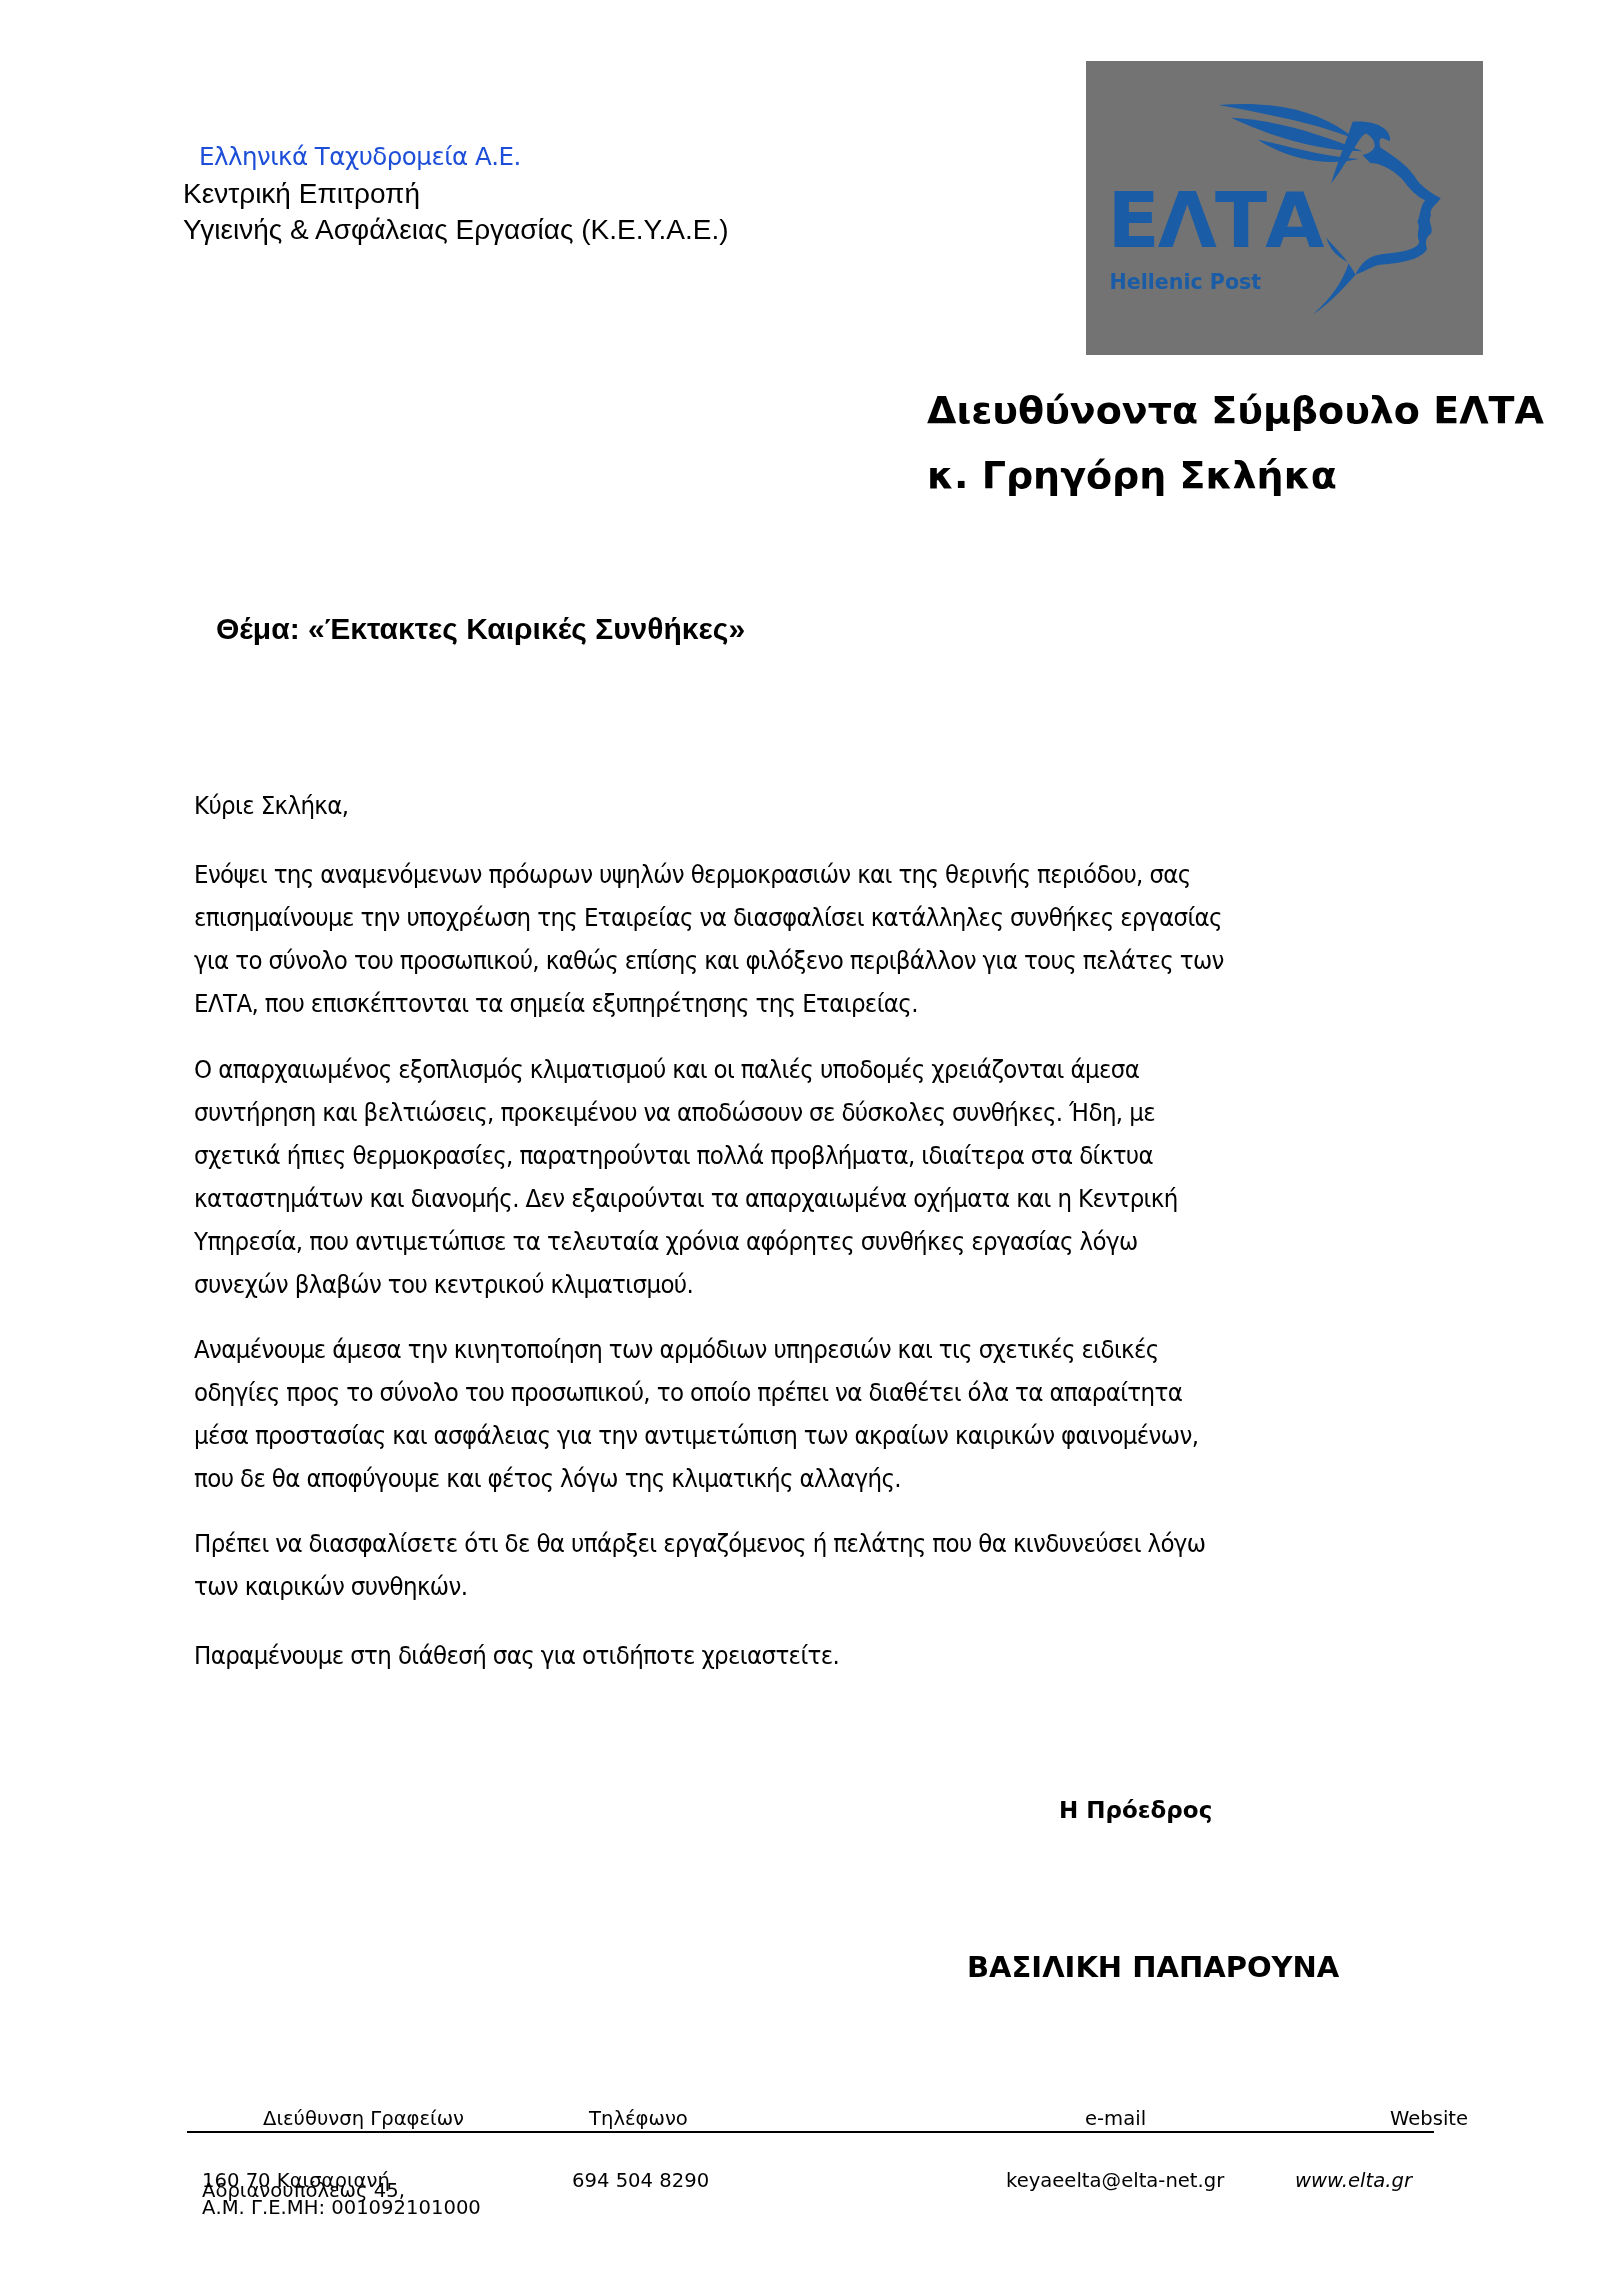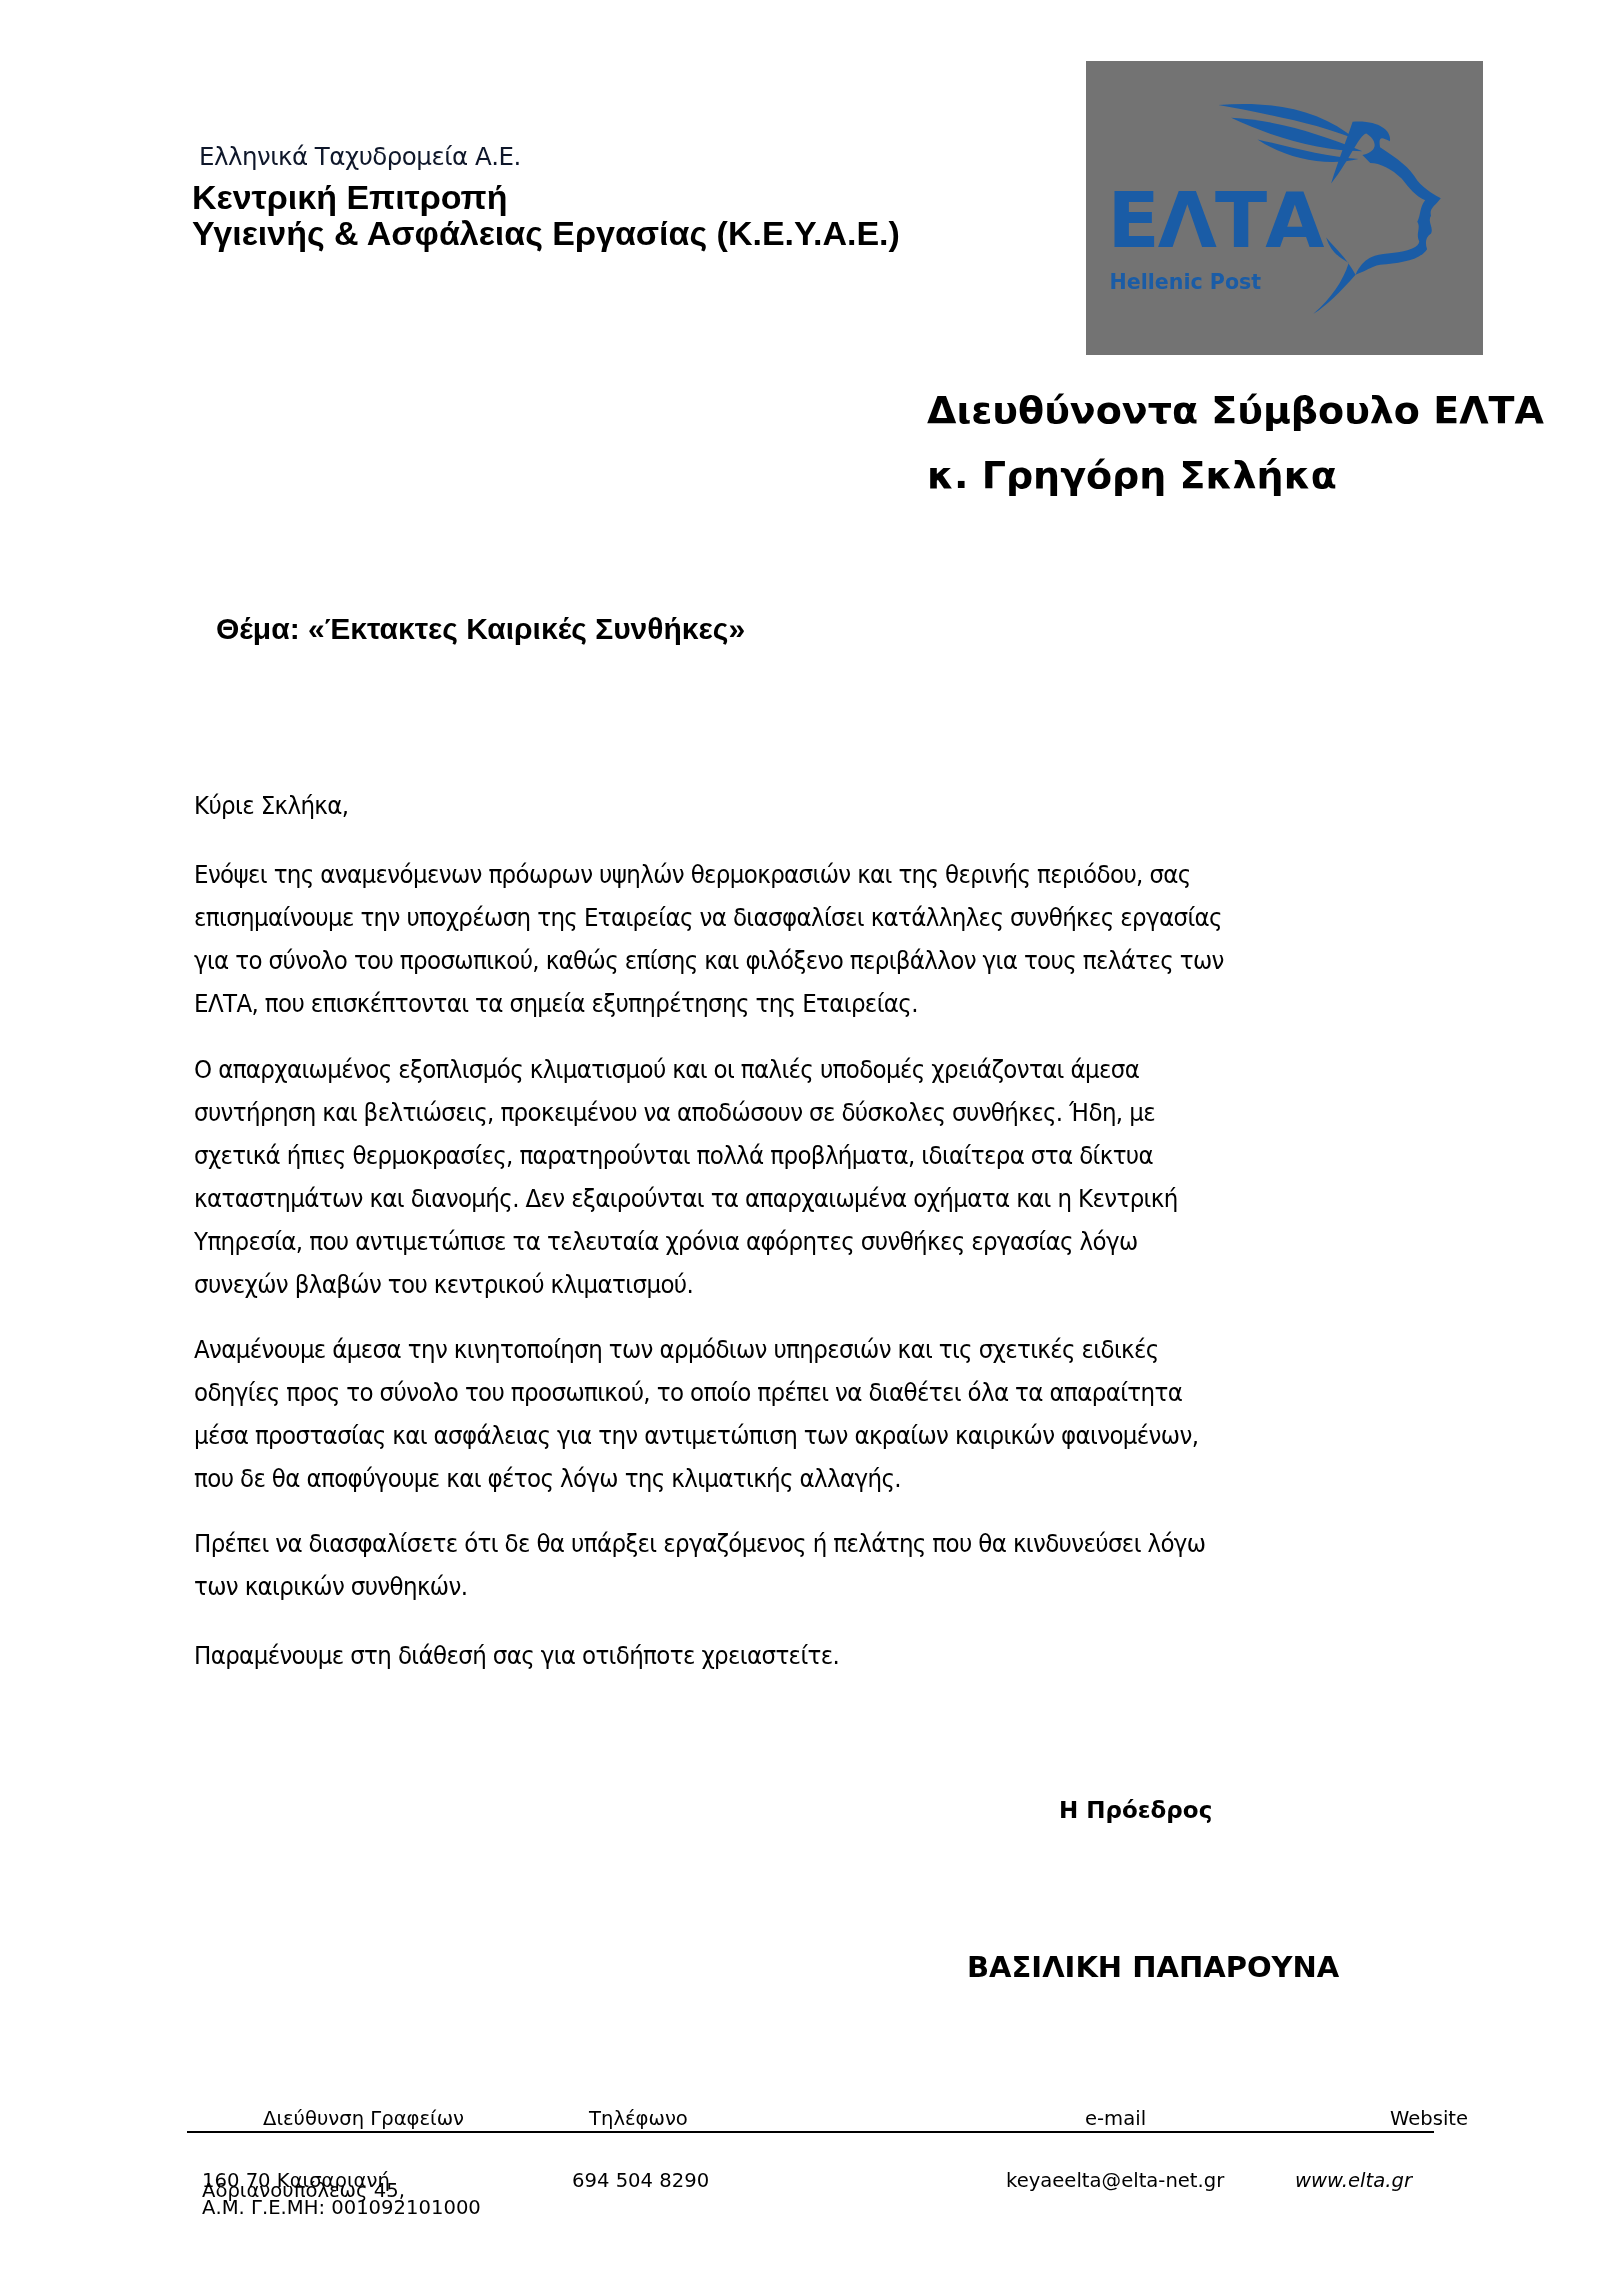--- a/index.html
+++ b/index.html
@@ -1,20 +1,20 @@
 <!DOCTYPE html>
 <html><head>
 <meta charset="utf-8">
 <style>
   html, body { margin: 0; padding: 0; background: #ffffff; }
   body { width: 1621px; height: 2293px; position: relative; overflow: hidden; color: #000; }
   .abs { position: absolute; white-space: nowrap; }
 
-  .org-brand { left: 199px; top: 142px; font-family: "DejaVu Sans", sans-serif; font-size: 24.5px; color: #0f172a; letter-spacing: -0.5px; }
-  .org-line { left: 192px; font-family: "Liberation Sans", sans-serif; font-weight: bold; font-size: 34px; }
+  .org-brand { left: 199px; top: 142px; font-family: "DejaVu Sans", sans-serif; font-size: 24.5px; color: #1d4ed8; letter-spacing: -0.5px; }
+  .org-line { left: 183px; font-family: "Liberation Sans", sans-serif; font-weight: normal; font-size: 28px; }
   .org-line1 { top: 178px; }
   .org-line2 { top: 214px; }
 
   .logo { left: 1086px; top: 61px; width: 397px; height: 294px; background: #737373; }
   .logo svg { width: 100%; height: 100%; }
 
   .recipient { left: 927px; font-family: "DejaVu Sans", sans-serif; font-weight: bold; font-size: 38px; }
   .recipient1 { top: 388px; }
   .recipient2 { top: 453px; }
 

